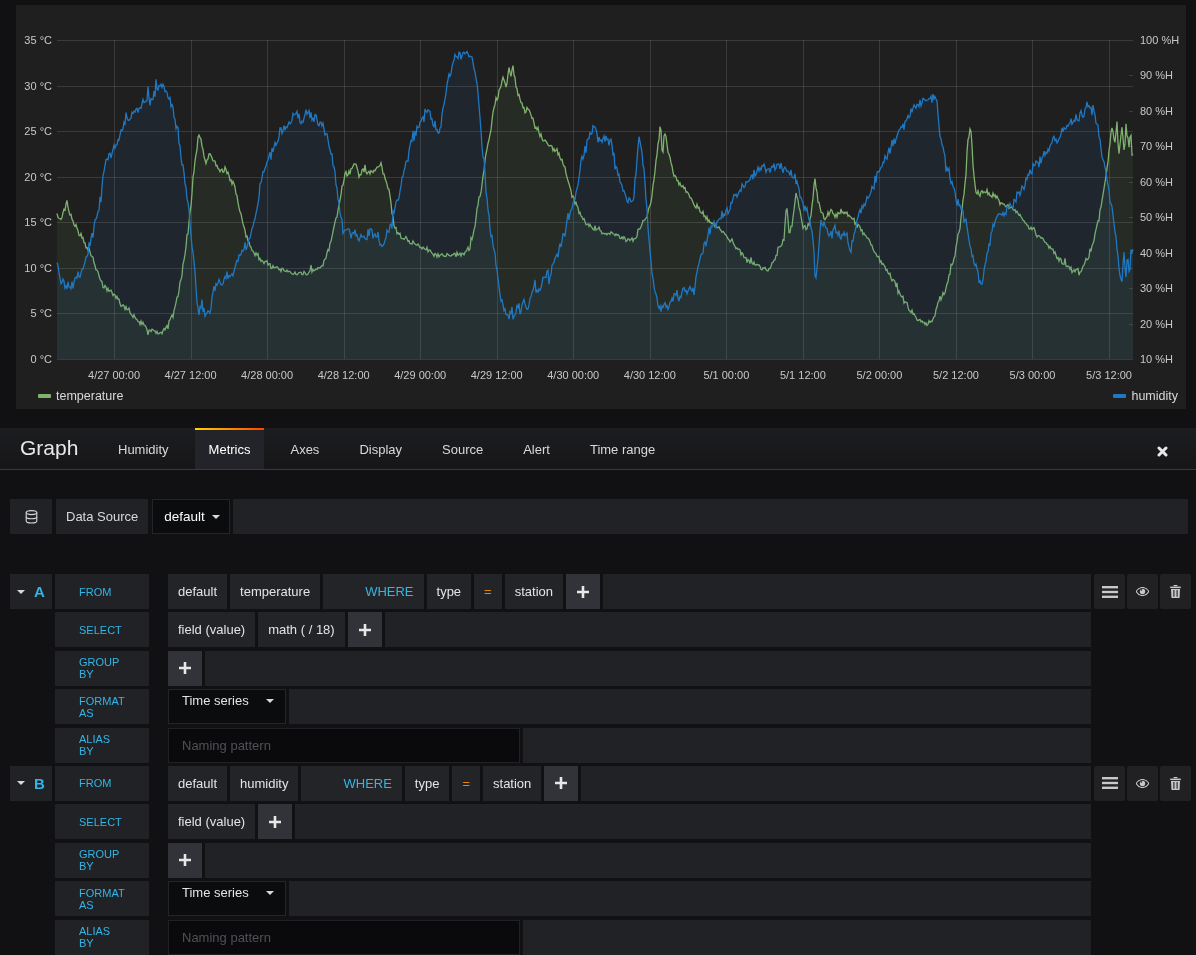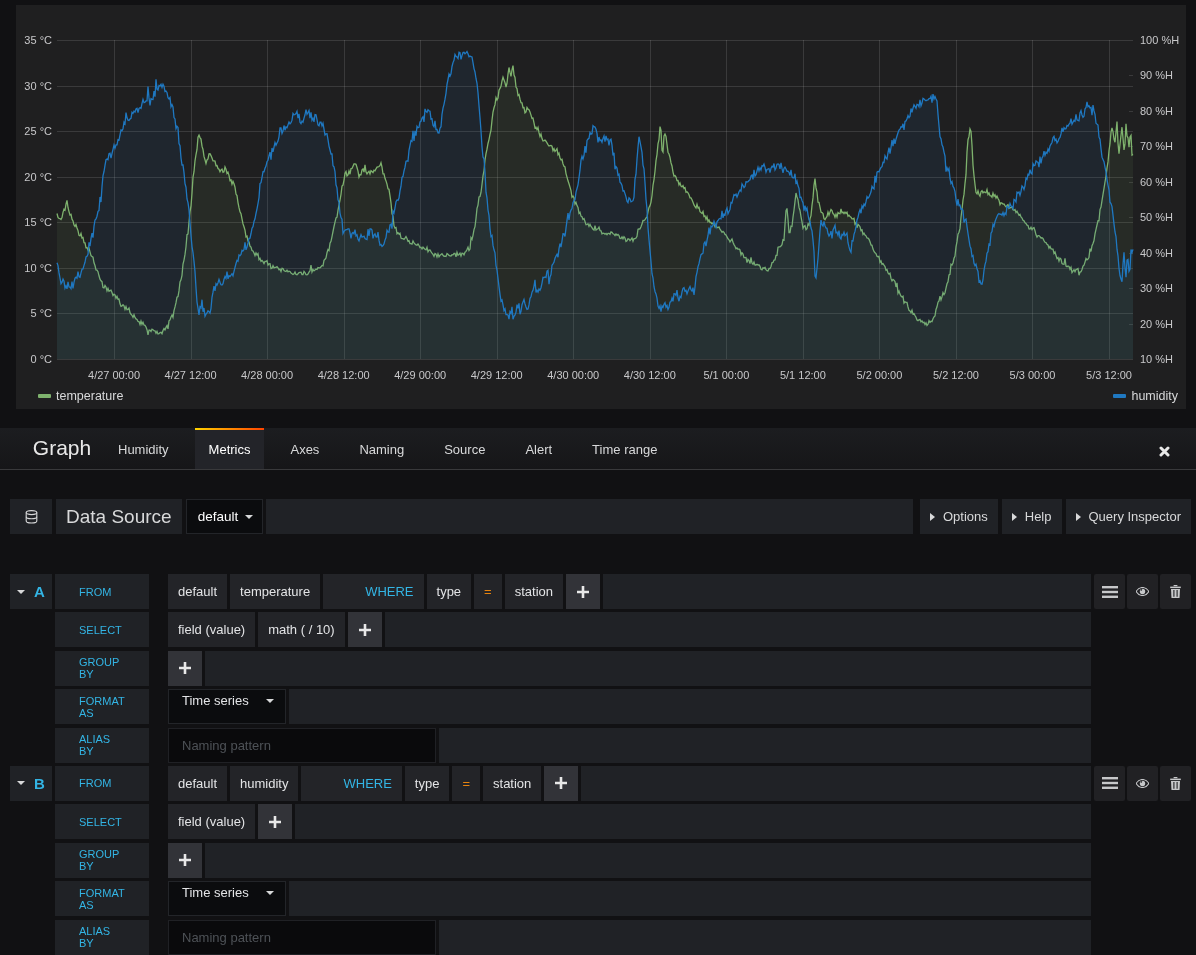--- a/index.html
+++ b/index.html
@@ -7,47 +7,47 @@
   
   .panel { position:absolute; left:16px; top:5px; width:1170px; height:404px; background:#1f1f20; }
   .panel-title { position:absolute; top:7px; left:0; right:0; text-align:center; color:#d8d9da; font-size:13px; font-weight:500; letter-spacing:.2px; text-shadow:0 0 .6px #d8d9da; }
   #chart { position:absolute; left:0; top:0; }
   .legend { position:absolute; left:0; right:0; bottom:4.5px; height:16px; font-size:12.5px; color:#d8d9da; }
   .legend-item { position:absolute; display:flex; align-items:center; gap:5px; }
   .plus-icon { display:block; }
   .legend-item .dash { width:13px; height:4px; border-radius:1px; }
   
   .editor-header { position:absolute; left:0; top:428px; width:1196px; height:42px;
-     background:linear-gradient(to bottom,#1c1d20 0%,#161618 100%); border-bottom:1px solid #39393b; display:flex; align-items:stretch;text-align:center; }
+     background:linear-gradient(to bottom,#1c1d20 0%,#161618 100%); border-bottom:1px solid #39393b; display:flex; align-items:stretch; }
   .editor-title { width:104px; padding-left:20px; color:#e8e8e8; font-size:21px; font-weight:400; line-height:40px; }
   .tabs { display:flex; }
   .tab { padding:0 14px; margin-right:12px; line-height:40px; font-size:13px; color:#d8d9da; border-top:2px solid transparent; cursor:pointer; }
   .tab.active { background:#232429; color:#fff; border-top:2px solid; border-image:linear-gradient(to right,#ffd500 0%,#ff4400 99%) 1; }
   .close-btn { position:absolute; right:25px; top:15px; width:14px; height:14px; cursor:pointer; }
   
   .qtoolbar { position:absolute; left:10px; top:499px; width:1181px; height:35px; display:flex; }
-  .cell { background:#202226; color:#d8d9da; font-size:19px; display:flex; align-items:center; padding:0 10px; margin-right:4px; }
+  .cell { background:#202226; color:#d8d9da; font-size:13px; display:flex; align-items:center; padding:0 10px; margin-right:4px; }
   .qtoolbar .icon-cell { width:42px; justify-content:center; padding:0; }
   .dropdown { background:#0b0c0e; border:1px solid #232529; color:#fff; font-size:13.5px; display:flex; align-items:center; gap:7px; padding:0 9px 0 11px; margin-right:3px; cursor:pointer; }
   .caret-down { width:0; height:0; border-left:4px solid transparent; border-right:4px solid transparent; border-top:4px solid #d8d9da; }
   .grow { flex:1; background:#202226; margin-right:3px; }
   .tool-btn { background:#202226; color:#d8d9da; font-size:13px; display:flex; align-items:center; gap:8px; padding:0 10px; margin-left:4px; cursor:pointer; }
   .caret-right { width:0; height:0; border-top:4px solid transparent; border-bottom:4px solid transparent; border-left:5px solid #d8d9da; }
   .queries { position:absolute; left:10px; top:574px; width:1181px; }
   .qrow { display:flex; height:35px; margin-bottom:3.4px; }
   .qrow .gutter { width:42px; margin-right:3px; display:flex; align-items:center; justify-content:center; gap:9px; background:#202226; }
   .qrow .gutter.empty { background:transparent; }
   .qrow .letter { color:#33b5e5; font-weight:700; font-size:15px; }
   .qrow .label-cell { width:94px; background:#202226; color:#33b5e5; font-size:11px; font-weight:500; display:flex; align-items:center; padding:0 24px; margin-right:19px; }
   .seg { background:#232428; color:#e3e4e6; font-size:13px; display:flex; align-items:center; padding:0 10px; margin-right:3px; cursor:pointer; }
   .seg.keyword { color:#33b5e5;padding-left:42px; }
   .seg.operator { color:#e5830f; }
   .seg.plus { background:#323338; padding:0 11px; }
   .seg.select { background:#0b0c0e; border:1px solid #232529; width:118px; justify-content:space-between; padding:0 11px 12px 13px; }
-  .seg.input { background:#0a0a0c; border:1px solid #202125; width:268px; padding:0 13px; color:#d8d9da; font-family:"Liberation Sans",sans-serif; }
+  .seg.input { background:#0a0a0c; border:1px solid #202125; width:352px; padding:0 13px; color:#d8d9da; font-family:"Liberation Sans",sans-serif; }
   .seg.input::placeholder { color:#4e5257; opacity:1; }
   .icons3 { display:flex; gap:2px; width:97px; }
   .icon-btn { width:31px; height:35px; background:#212124; border-radius:2px; display:flex; align-items:center; justify-content:center; cursor:pointer; }
   .rightpad { width:97px; }
 </style>
 </head>
 <body>
 
 <div class="panel">
   <svg id="chart" width="1170" height="404">
@@ -139,21 +139,21 @@
       </div>
     </div>
 </div>
 
 <div class="editor-header">
   <div class="editor-title">Graph</div>
   <div class="tabs">
       <div class="tab">Humidity</div>
       <div class="tab active">Metrics</div>
       <div class="tab">Axes</div>
-      <div class="tab">Naming</div>
+      <div class="tab">Display</div>
       <div class="tab">Source</div>
       <div class="tab">Alert</div>
       <div class="tab">Time range</div>
     </div>
   <div class="close-btn"><svg width="11" height="11" viewBox="0 0 11 11">
         <path d="M2 2 L9 9 M9 2 L2 9" stroke="#e8e8e8" stroke-width="3" stroke-linecap="round"></path>
       </svg></div>
 </div>
 
 <div class="qtoolbar">
@@ -165,34 +165,20 @@
         <path d="M1.2 6.8 v4.2 c0 1.1 2.4 2 5.3 2 s5.3 -0.9 5.3 -2 V6.8"></path>
       </g>
     </svg>
   </div>
   <div class="cell">Data Source</div>
   <div class="dropdown">
     <span>default</span>
     <span class="caret-down"></span>
   </div>
   <div class="grow"></div>
-  <div id="toolbtns" style="display:flex">
-      <div class="tool-btn">
-        <span class="caret-right"></span>
-        <span>Options</span>
-      </div>
-      <div class="tool-btn">
-        <span class="caret-right"></span>
-        <span>Help</span>
-      </div>
-      <div class="tool-btn">
-        <span class="caret-right"></span>
-        <span>Query Inspector</span>
-      </div>
-    </div>
 </div>
 
 <div class="queries">
     <div class="query">
       <div class="qrow">
         <div class="gutter">
           <span class="caret-down"></span>
           <span class="letter">A</span>
         </div>
         <div class="label-cell">FROM</div>
@@ -237,21 +223,21 @@
                 <line x1="7.1" y1="5" x2="7.1" y2="11.8"></line>
               </g>
             </svg>
           </div>
         </div>
       </div>
       <div class="qrow">
         <div class="gutter empty"></div>
         <div class="label-cell">SELECT</div>
         <div class="seg">field (value)</div>
-        <div class="seg">math ( / 10)</div>
+        <div class="seg">math ( / 18)</div>
         <div class="seg plus">
           <svg class="plus-icon" width="12" height="12" viewBox="0 0 12 12">
             <path d="M4.7 0 h2.6 v4.7 H12 v2.6 H7.3 V12 H4.7 V7.3 H0 V4.7 h4.7 Z" fill="#e8e8e8"></path>
           </svg>
         </div>
         <div class="grow"></div>
         <div class="rightpad"></div>
       </div>
       <div class="qrow">
         <div class="gutter empty"></div>

